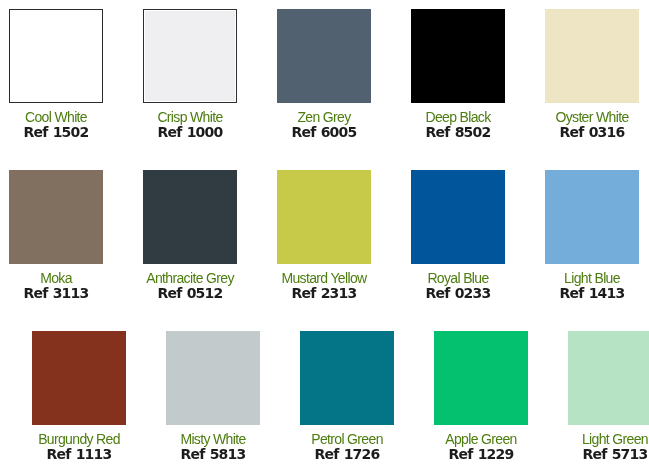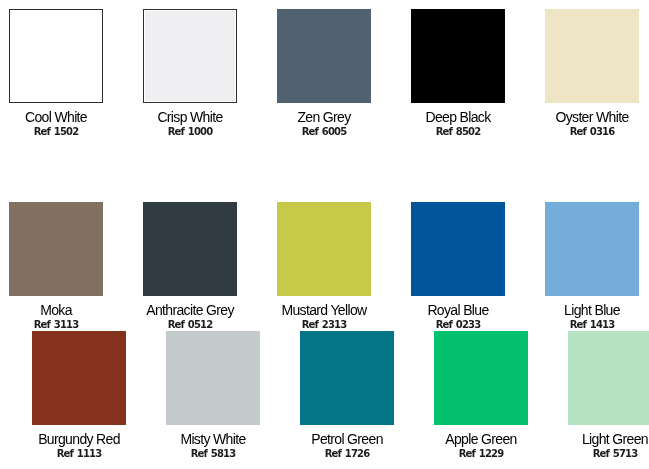--- a/index.html
+++ b/index.html
@@ -31,44 +31,44 @@
     box-sizing: border-box;
   }
   .swatch-fill {
     width: 100%;
     height: 100%;
   }
   .swatch-name {
     font-family: "Liberation Sans", sans-serif;
     font-size: 14px;
     letter-spacing: -0.65px;
-    color: #000000;
+    color: #4d7c0f;
     line-height: 16px;
     margin-top: 6px;
     white-space: nowrap;
   }
   .swatch-ref {
     font-family: "DejaVu Sans", sans-serif;
-    font-size: 10px;
+    font-size: 14px;
     letter-spacing: -0.8px;
     word-spacing: 1.0px;
     font-weight: bold;
     color: #1c1c1c;
     line-height: 14px;
     white-space: nowrap;
   }
 
   
   .col-1 { left: 9px; }
   .col-2 { left: 143px; }
   .col-3 { left: 277px; }
   .col-4 { left: 411px; }
   .col-5 { left: 545px; }
   .row-1 { top: 9px; }
-  .row-2 { top: 170px; margin-top: 32px; }
+  .row-2 { top: 170px; }
   .row-3 { top: 331px; padding-left: 23px; }
 </style>
 </head>
 <body>
 
 <div class="swatch-grid">
 
   <div class="swatch-cell col-1 row-1">
     <div class="swatch-chip" style="background: rgb(255, 255, 255); border-style: solid; border-width: 1px; border-color: rgb(43, 43, 43); padding: 1px;">
       <div class="swatch-fill" style="background: rgb(255, 255, 255);"></div>

